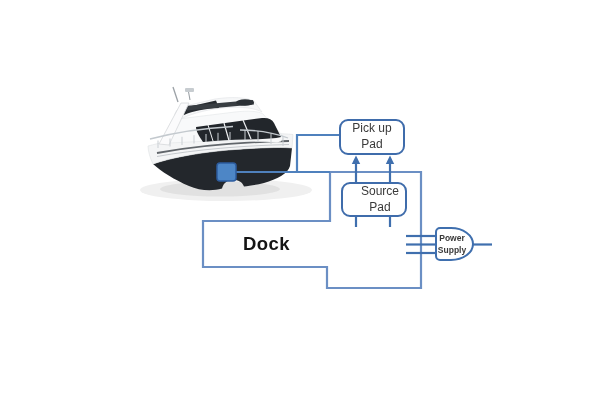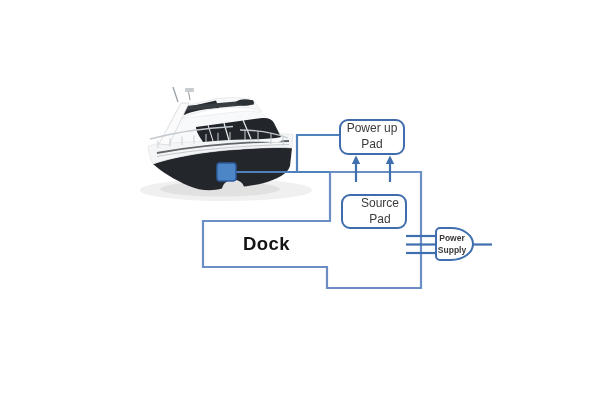--- a/index.html
+++ b/index.html
@@ -9,21 +9,21 @@
   }
   #diagram-svg{position:absolute;left:0;top:0;}
   .node-box{
     position:absolute;box-sizing:border-box;background:#ffffff;
     border:2px solid #3f6cab;border-radius:9px;
     display:flex;align-items:center;justify-content:center;text-align:center;
     font-size:12px;line-height:1.32;color:#3a3a3a;white-space:pre-line;
     z-index:3;
   }
   #pickup-pad-box{left:339px;top:119px;width:66px;height:36px;}
-  #source-pad-box{left:341px;top:194px;width:66px;height:35px;padding-left:12px;}
+  #source-pad-box{left:341px;top:182px;width:66px;height:35px;padding-left:12px;}
   #inverter-box{left:342px;top:227px;width:66px;height:36px;}
   #dock-label{
     position:absolute;left:203px;top:221px;width:127px;height:46px;
     display:flex;align-items:center;justify-content:center;
     font-size:18.5px;font-weight:700;color:#141414;letter-spacing:.5px;z-index:3;
   }
   #psu-label{
     position:absolute;left:435px;top:229px;width:34px;height:31px;
     display:flex;align-items:center;justify-content:center;text-align:center;
     font-size:8.5px;font-weight:600;line-height:1.3;color:#3a3a3a;
@@ -134,21 +134,21 @@
       <polygon points="356,155.5 351.8,164 360.2,164" fill="#3f6fae"></polygon>
       <line x1="390" y1="182" x2="390" y2="162" stroke="#3f6fae" stroke-width="2.2"></line>
       <polygon points="390,155.5 385.8,164 394.2,164" fill="#3f6fae"></polygon>
     </g>
 
     <path d="M440,228 h11 a22,16 0 0 1 0,32 h-11 a4,4 0 0 1 -4,-4 v-24 a4,4 0 0 1 4,-4 z" fill="#ffffff" stroke="#3f6fae" stroke-width="2"></path>
 
     <rect x="217" y="163" width="19" height="18" rx="3" fill="#4d86c6" stroke="#2d5c9e" stroke-width="1.5"></rect>
   </svg>
 
-  <div class="node-box" id="pickup-pad-box">Power up
+  <div class="node-box" id="pickup-pad-box">Pick up
 Pad</div>
 
   <div class="node-box" id="source-pad-box">Source
 Pad</div>
 
 
   <div id="psu-label">Power
 Supply</div>
 
   <div id="dock-label">Dock</div>

